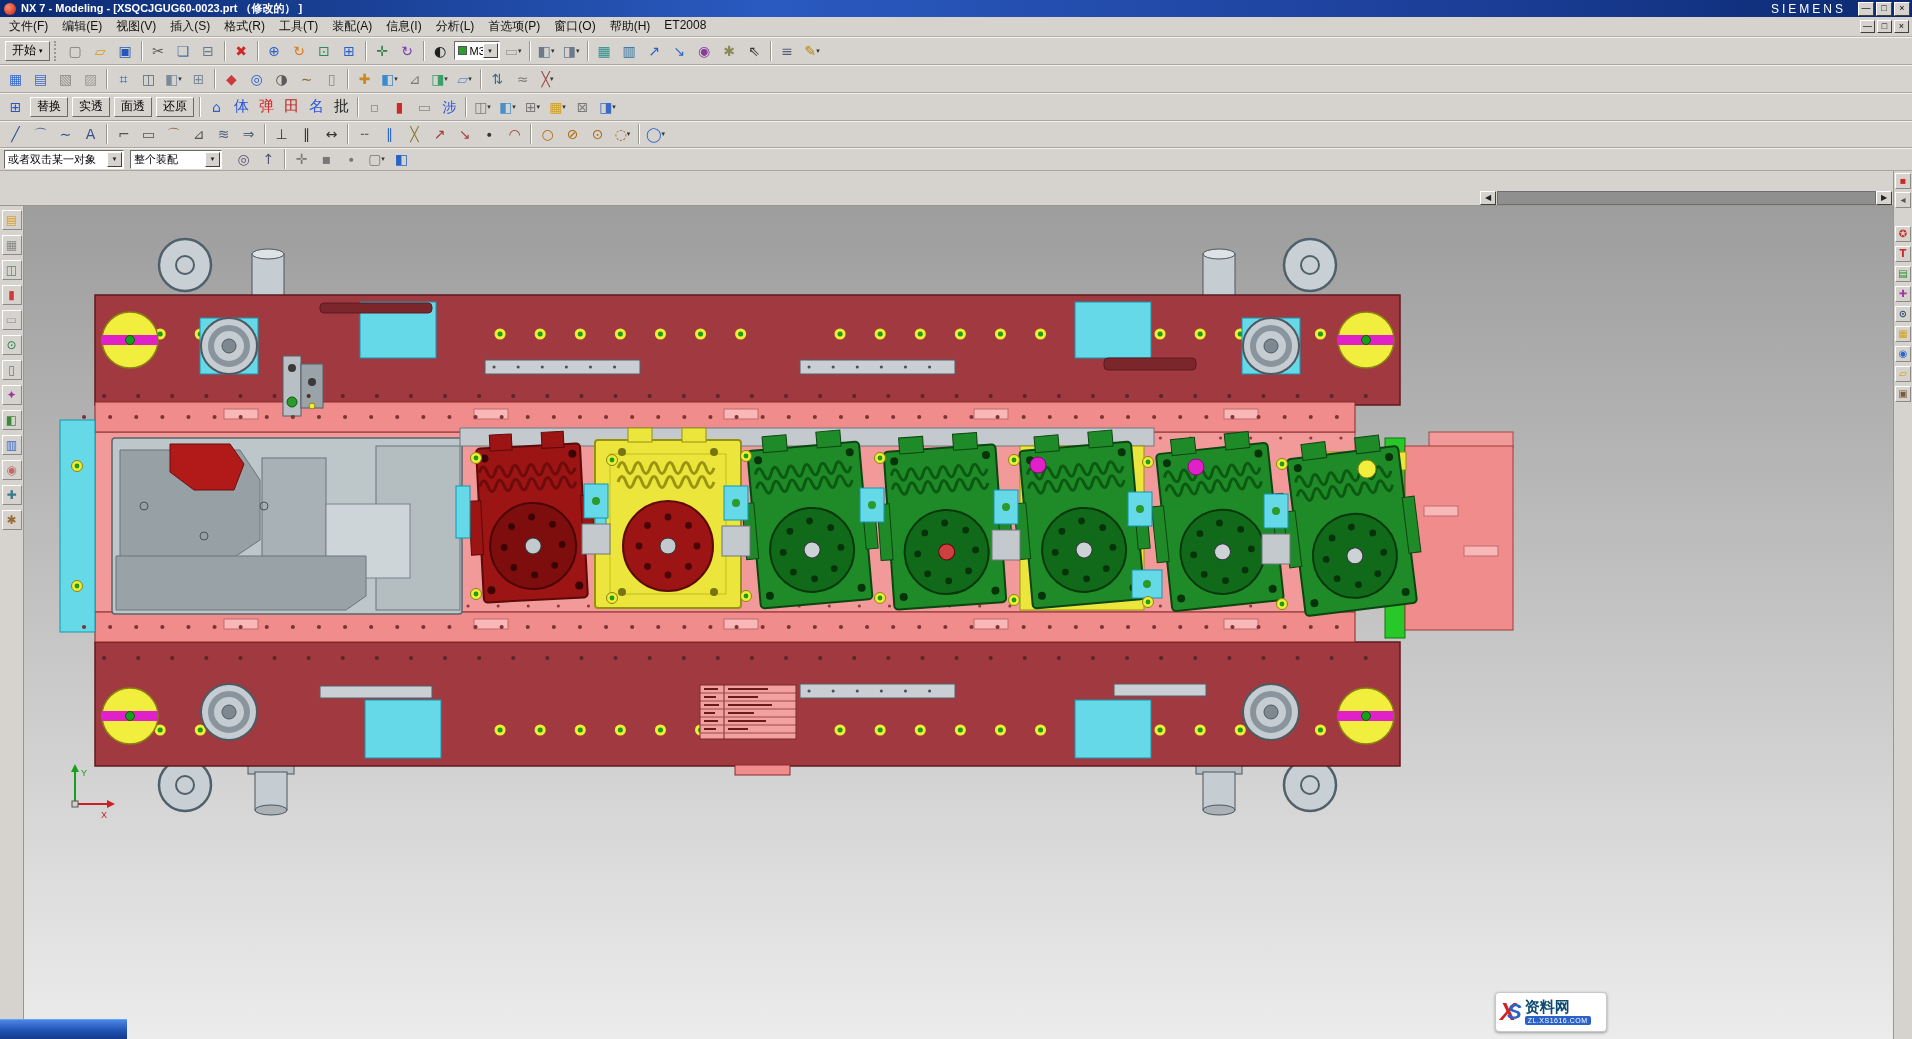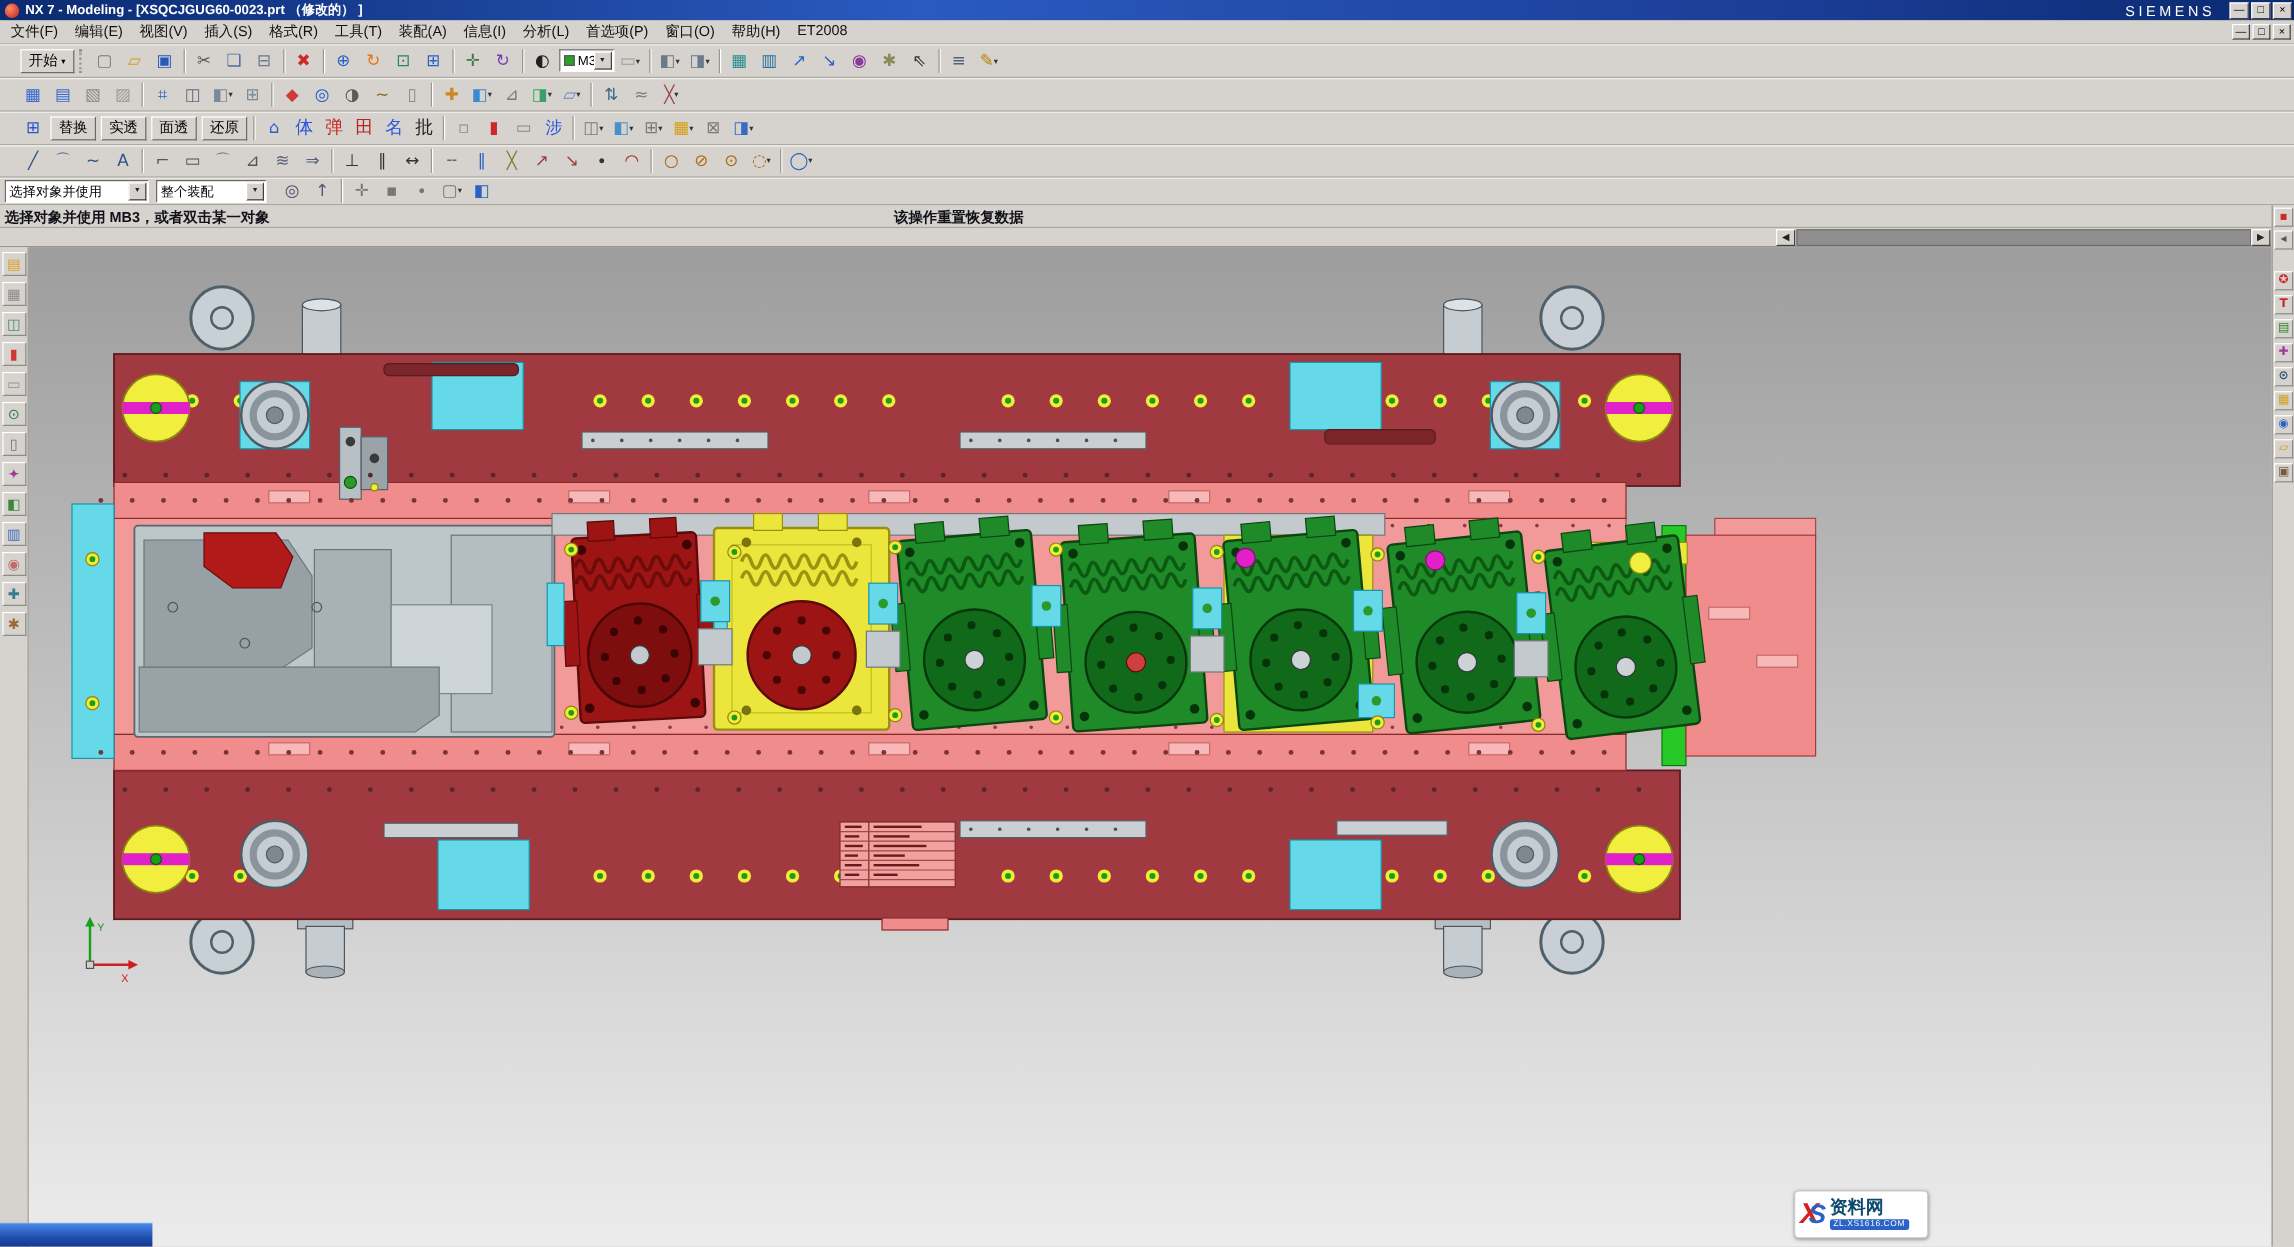--- a/index.html
+++ b/index.html
@@ -16,21 +16,21 @@
   .winbtn{width:16px;height:14px;background:#d6d3ce;border:1px solid;border-color:#fff #404040 #404040 #fff;
     color:#000;font-size:9px;line-height:11px;text-align:center;margin-left:2px;flex:0 0 auto;}
 
   
   .menubar{position:absolute;top:17px;left:0;width:1912px;height:20px;background:#d6d3ce;display:flex;align-items:center;border-bottom:1px solid #b4b1aa;padding-left:2px;}
   .menu-item{font-size:12px;padding:2px 7px;color:#111;white-space:nowrap;}
   .mright{margin-left:auto;display:flex;margin-right:3px;}
   .mright .winbtn{height:13px;width:15px;}
 
   
-  .tb{position:absolute;left:0;width:1912px;background:#d6d3ce;display:flex;align-items:center;border-bottom:1px solid #aaa79f;box-shadow:inset 0 1px 0 #f4f2ee;padding-left:15px;}
+  .tb{position:absolute;left:0;width:1912px;background:#d6d3ce;display:flex;align-items:center;border-bottom:1px solid #aaa79f;box-shadow:inset 0 1px 0 #f4f2ee;padding-left:3px;}
   #tb1{top:37px;height:28px;} #tb2{top:65px;height:28px;} #tb3{top:93px;height:28px;} #tb4{top:121px;height:27px;}
   .ticon{width:23px;height:23px;display:inline-flex;align-items:center;justify-content:center;position:relative;margin:0 1px;flex:0 0 auto;}
   .ticon .g{font-size:14px;line-height:1;font-family:"DejaVu Sans","Liberation Sans",sans-serif;}
   .ticon .dd{font-size:7px;color:#333;margin-left:0;}
   .sep{width:2px;height:20px;border-left:1px solid #9a978f;border-right:1px solid #fff;margin:0 3px;flex:0 0 auto;}
   .grip{width:5px;height:20px;border-left:2px dotted #9a978f;margin:0 4px 0 2px;flex:0 0 auto;}
   .gap{display:inline-block;height:1px;flex:0 0 auto;}
   .tbtn{height:20px;display:inline-flex;align-items:center;padding:0 6px;background:#d6d3ce;border:1px solid;border-color:#fff #6a6a6a #6a6a6a #fff;font-size:12px;margin:0 2px;white-space:nowrap;flex:0 0 auto;}
   .tbtn .dd{font-size:7px;margin-left:3px;}
   .combo{height:19px;background:#fff;border:1px solid;border-color:#6a6a6a #fff #fff #6a6a6a;display:inline-flex;align-items:center;font-size:11px;margin:0 1px;flex:0 0 auto;}
@@ -433,21 +433,21 @@
       </span>
       <span class="sep"></span>
       <span class="ticon">
         <span class="g" style="color: rgb(42, 98, 200);">◯</span>
         <span class="dd">▾</span>
       </span>
     </div>
 
   <div class="selbar">
       <span class="combo" style="width: 120px;">
-        <span class="ct">选择对象并使用</span>
+        <span class="ct">或者双击某一对象</span>
         <span class="cb">▼</span>
       </span>
       <span class="gap" style="width: 4px;"></span>
       <span class="combo" style="width: 92px;">
         <span class="ct">整个装配</span>
         <span class="cb">▼</span>
       </span>
       <span class="gap" style="width: 8px;"></span>
       <span class="ticon">
         <span class="g" style="color: rgb(85, 85, 119);">◎</span>
@@ -467,24 +467,20 @@
       </span>
       <span class="ticon">
         <span class="g" style="color: rgb(119, 119, 119);">▢</span>
         <span class="dd">▾</span>
       </span>
       <span class="ticon">
         <span class="g" style="color: rgb(42, 98, 200);">◧</span>
       </span>
     </div>
 
-  <div class="promptbar">
-    <span class="prompt-left">选择对象并使用 MB3，或者双击某一对象</span>
-    <span class="prompt-center">该操作重置恢复数据</span>
-  </div>
 
   <div class="scrollstrip">
     <span class="ss-btn" style="left:1480px">◀</span>
     <span class="ss-track"></span>
     <span class="ss-btn" style="left:1876px">▶</span>
   </div>
 
   <div class="lefttools">
       <span class="ticon">
         <span class="g" style="color: rgb(224, 160, 32);">▤</span>

